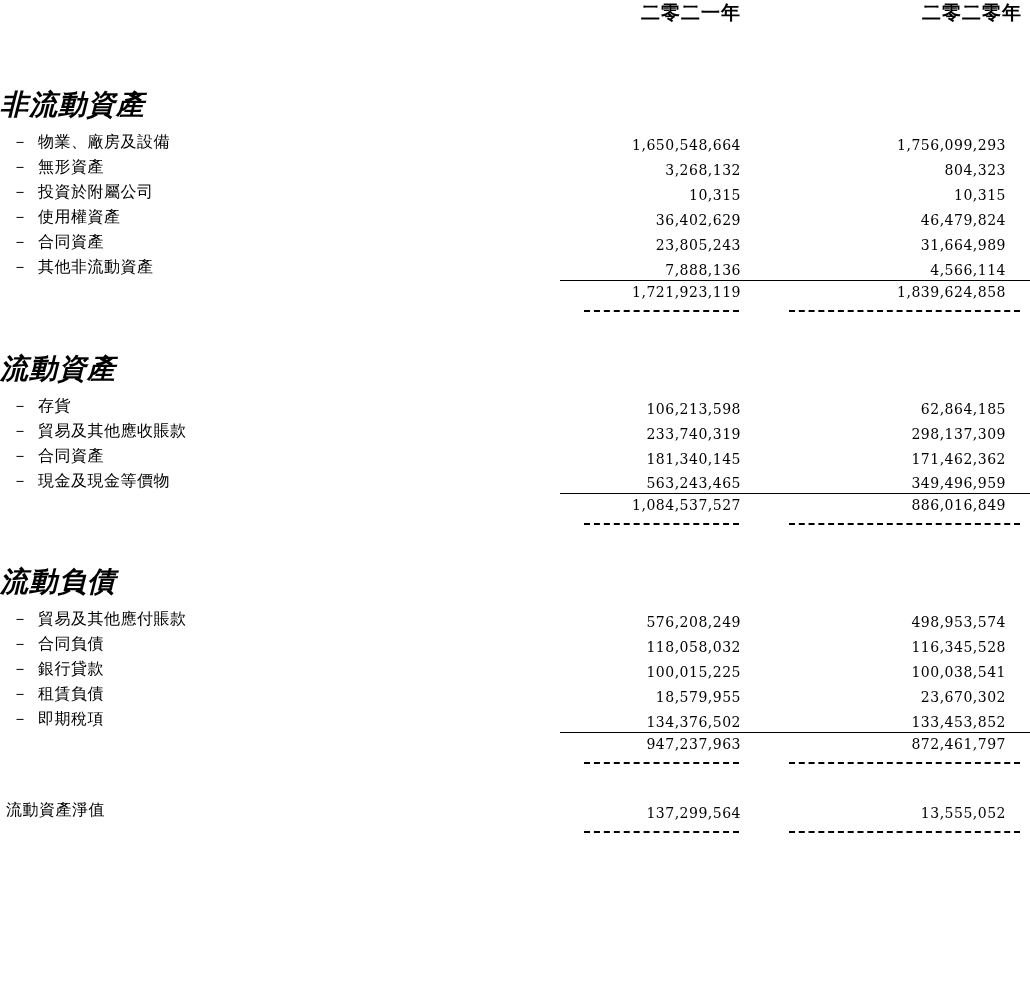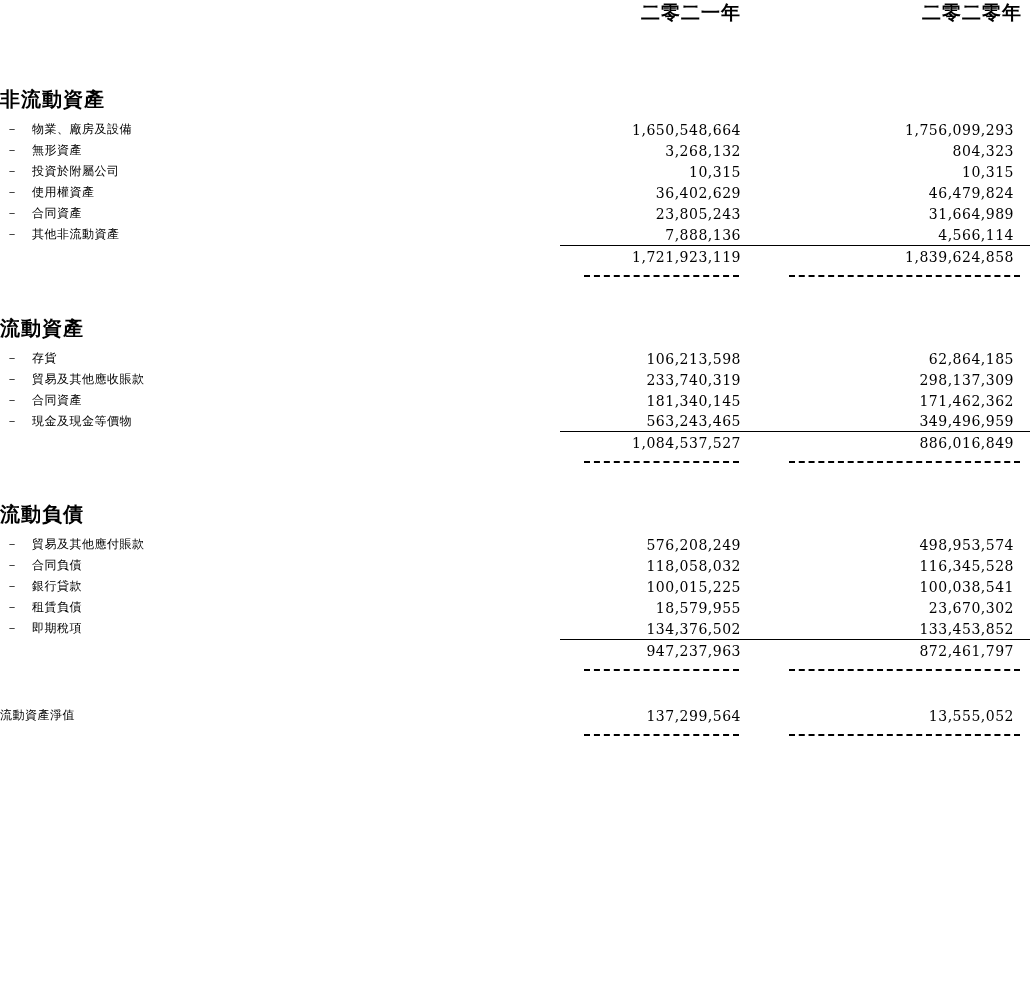--- a/index.html
+++ b/index.html
@@ -44,48 +44,49 @@
     padding-bottom: 2px;
     letter-spacing: 1px;
   }
   .hdr-row th.c1 { padding-right: 24px; }
   .hdr-row th.c2 { padding-right: 8px; margin-top: 25px; }
 
   .spacer-lg td { height: 54px; }
   .spacer-md td { height: 34px; }
 
   .section-title td {
-    font-size: 20px;
+    font-size: 28px;
     font-weight: bold;
     padding-top: 4px;
     padding-bottom: 6px;
     letter-spacing: 1px;
+    font-style: italic;
   }
 
   .item td.label {
-    font-size: 12px;
-    padding: 2px 0 2px 0;
+    font-size: 16px;
+    padding: 2px 0 2px 6px;
     white-space: nowrap;
     letter-spacing: 0.5px;
   }
   .item td.label .dash {
     display: inline-block;
     width: 26px;
     padding-left: 6px;
   }
   .num {
     font-size: 14px;
     text-align: right;
     font-family: "DejaVu Serif", "Liberation Serif", serif;
     white-space: nowrap;
     padding: 2px 0 2px 0;
     letter-spacing: 0.5px;
   }
   .num.c1 { padding-right: 24px; }
-  .num.c2 { padding-right: 16px; }
+  .num.c2 { padding-right: 24px; }
 
   
   .total td.num {
     border-top: 1.6px solid #000;
     padding-top: 3px;
   }
   .total td.label { }
 
   .dashed-row td.dash-cell {
     height: 10px;

